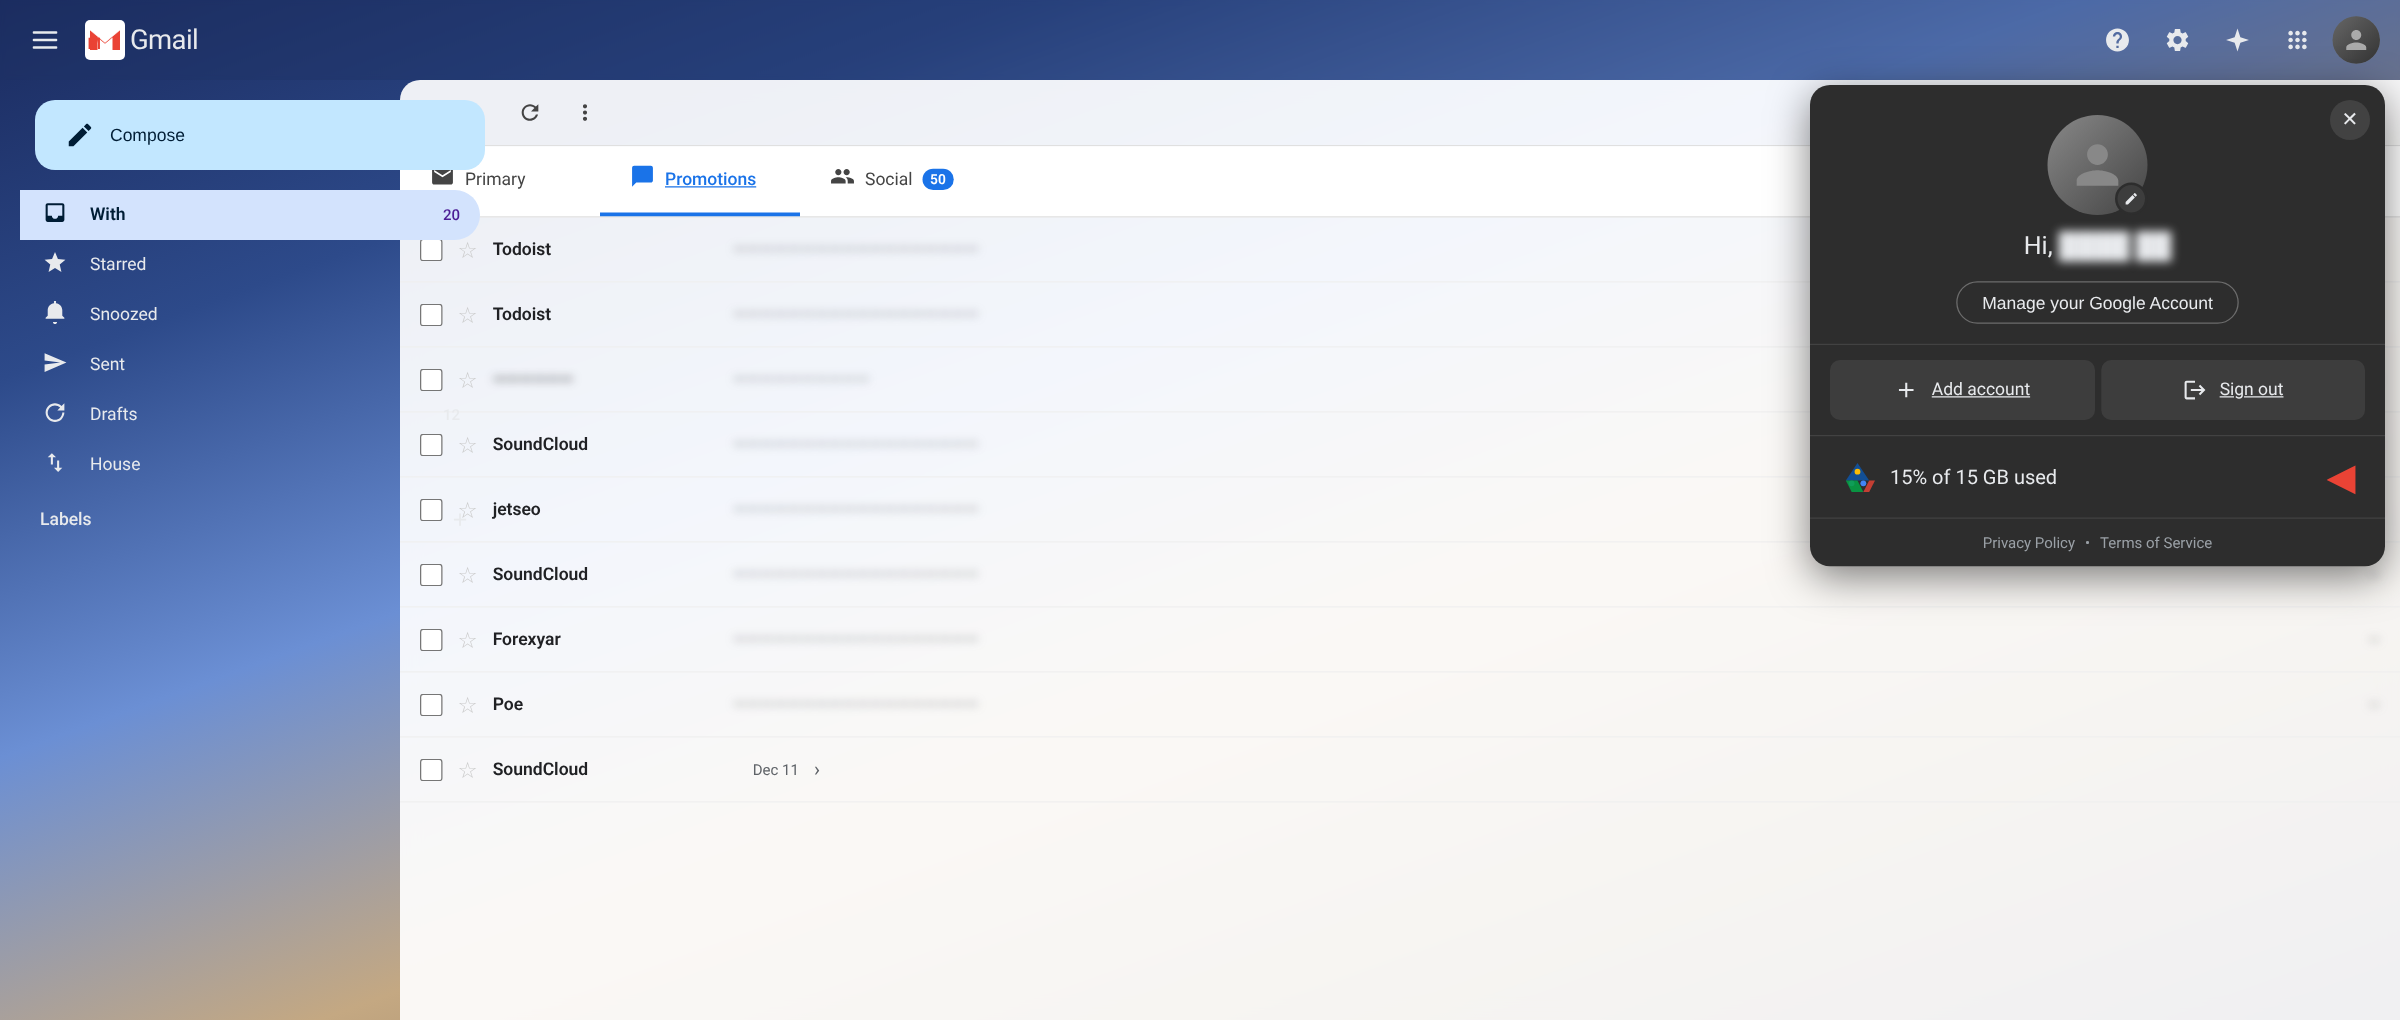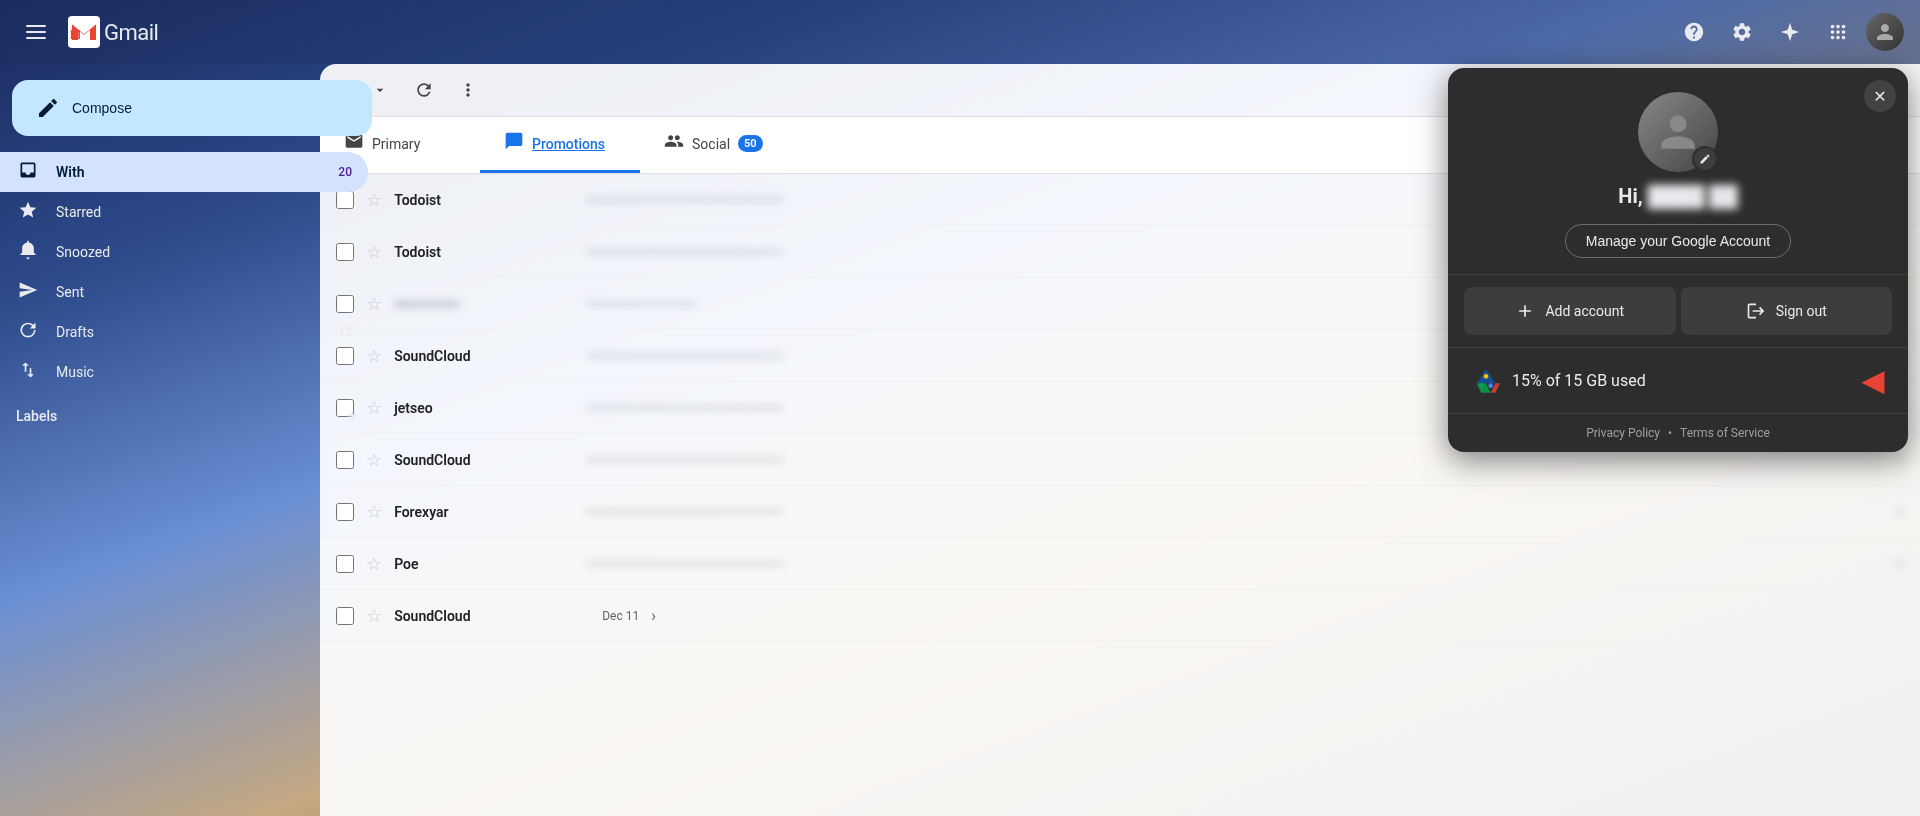--- a/index.html
+++ b/index.html
@@ -115,21 +115,21 @@
       width: 38px; height: 38px;
       border-radius: 50%;
       background: linear-gradient(135deg, #666 0%, #333 100%);
       display: flex; align-items: center; justify-content: center;
       color: white; font-size: 16px;
     }
 
     
     .sidebar {
       position: absolute;
-      left: 0; top: 64px;
+      left: 16px; top: 64px;
       width: 384px; height: calc(100% - 64px);
       padding: 8px 0;
       z-index: 5;
     }
 
     .compose-btn {
       display: flex; align-items: center; gap: 12px;
       margin: 8px 12px 16px 12px;
       padding: 16px 24px;
       background: #c2e7ff;
@@ -288,38 +288,39 @@
     }
     .popup-avatar-edit {
       position: absolute; bottom: 0; right: 0;
       width: 26px; height: 26px; border-radius: 50%;
       background: #3d3d3d; border: 2px solid #2d2d2d;
       display: flex; align-items: center; justify-content: center;
       cursor: pointer; font-size: 12px; color: #e8eaed;
     }
 
     .popup-greeting {
-      font-size: 20px; font-weight: 700; color: #e8eaed;
+      font-size: 20px; font-weight: 400; color: #e8eaed;
       margin-bottom: 16px;
     }
 
     .manage-account-btn {
       background: transparent;
       border: 1px solid rgba(255,255,255,0.3);
       border-radius: 20px;
       color: #e8eaed;
       padding: 8px 20px;
       font-size: 14px;
       cursor: pointer;
     }
 
     .popup-actions {
       display: flex; gap: 1px;
       padding: 12px 16px;
       border-bottom: 1px solid rgba(255,255,255,0.1);
+      text-decoration: underline;
     }
 
     .popup-action-btn {
       flex: 1;
       display: flex; align-items: center; justify-content: center; gap: 10px;
       background: #3d3d3d;
       border: none; border-radius: 8px;
       color: #e8eaed; font-size: 14px;
       padding: 14px 16px;
       cursor: pointer;
@@ -469,21 +470,21 @@
     <span class="nav-label">Drafts</span>
     <span class="nav-count">12</span>
   </div>
 
   <div class="nav-item">
     <span class="nav-icon">
       <svg width="20" height="20" viewBox="0 0 24 24" fill="#e8eaed">
           <path d="M16 17.01V10h-2v7.01h-3L15 21l4-3.99h-3zM9 3L5 6.99h3V14h2V6.99h3L9 3z"></path>
         </svg>
     </span>
-    <span class="nav-label">Music</span>
+    <span class="nav-label">House</span>
   </div>
 
   <div class="labels-header">
     <span>Labels</span>
     <button class="labels-add-btn">+</button>
   </div>
 </nav>
 
 <div class="main-content">
   <div class="email-panel">

